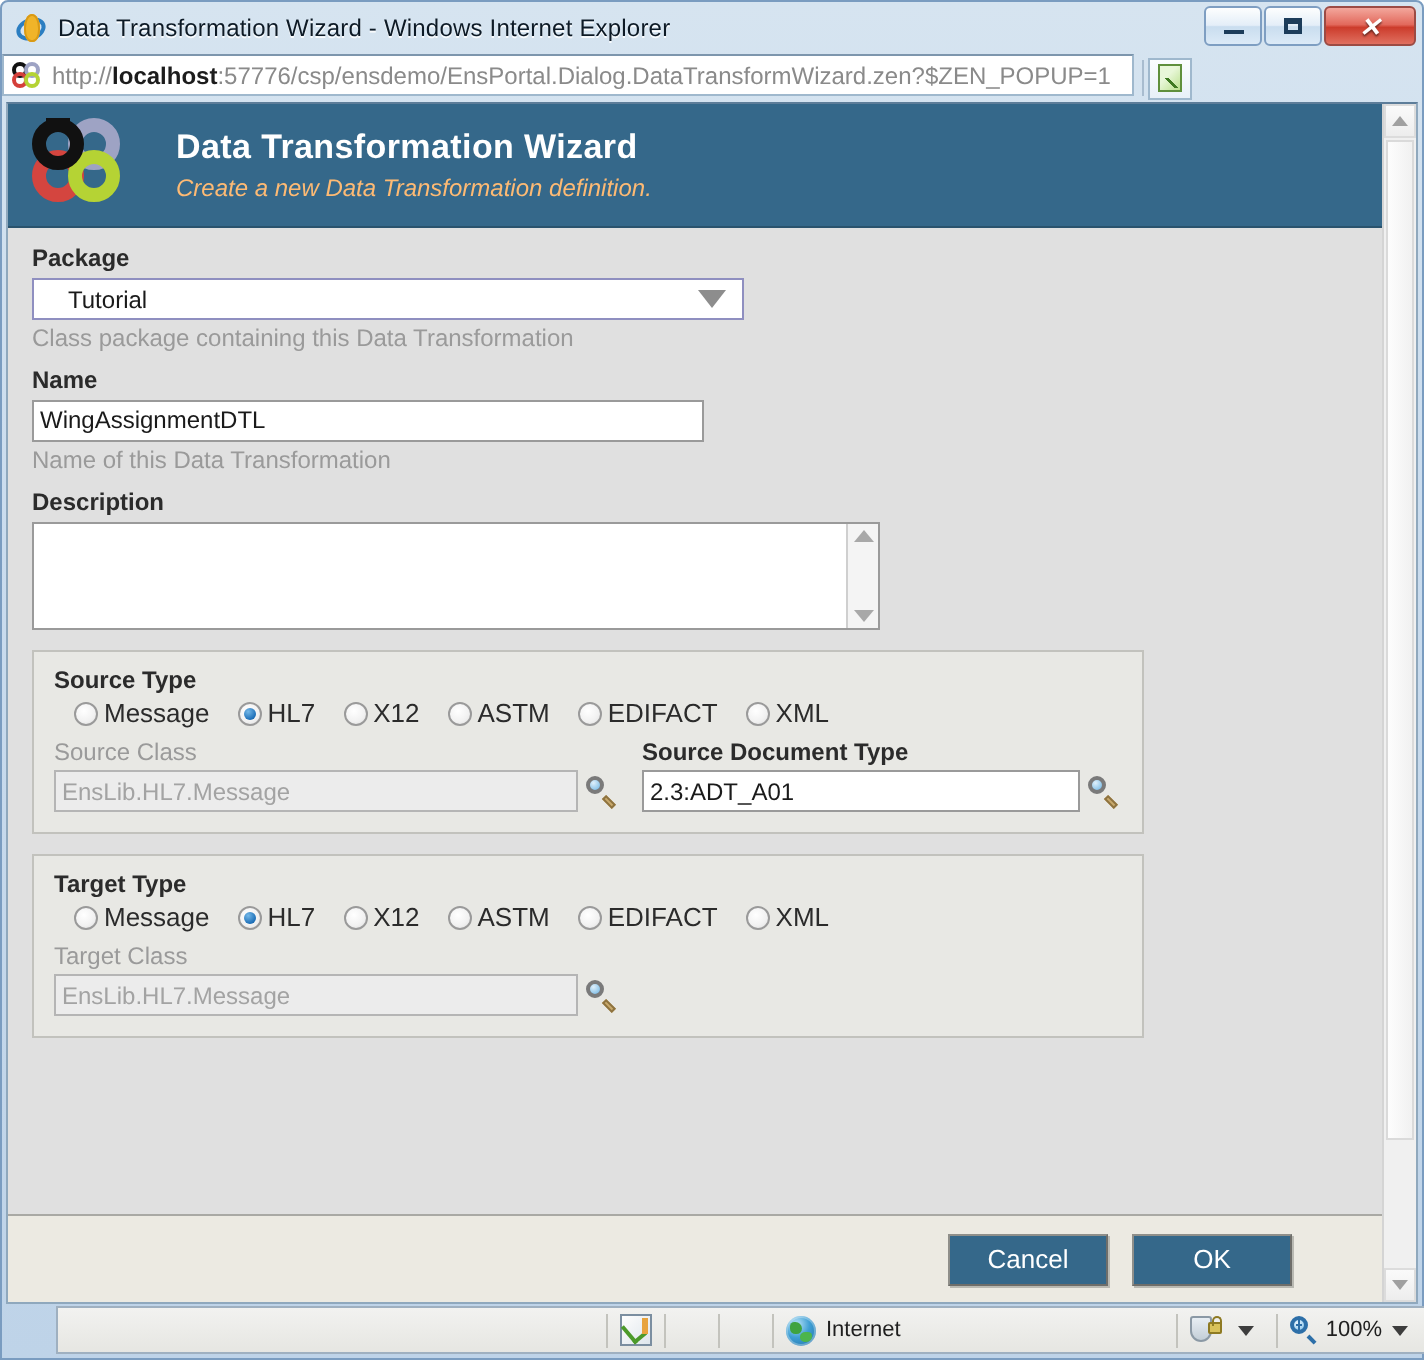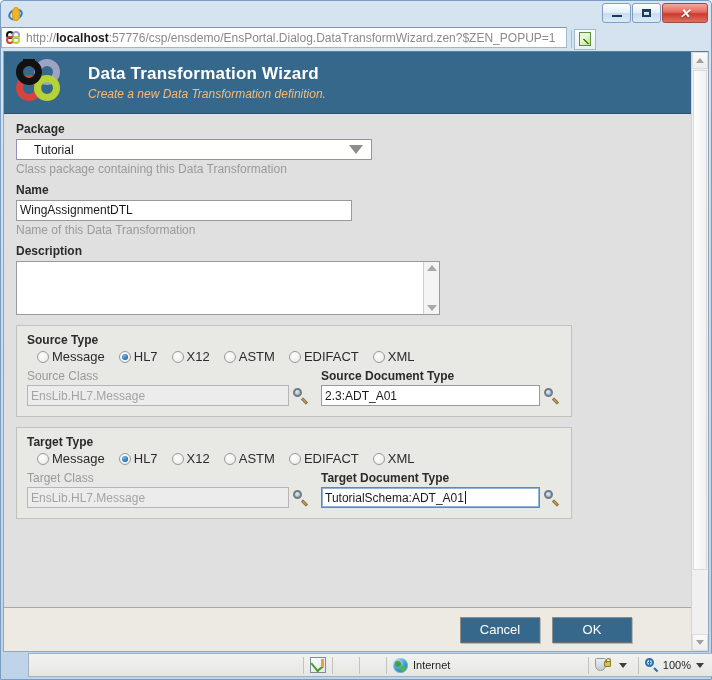--- a/index.html
+++ b/index.html
@@ -274,21 +274,21 @@
     transform: rotate(45deg); transform-origin: left center;
   }
 
   
   #buttonbar {
     position: absolute; left: 0; bottom: 0;
     width: 688px; height: 44px;
     background: #eceae2;
     border-top: 1px solid #a9a9a4;
     display: flex; align-items: center; justify-content: flex-end;
-    padding-right: 60px;
+    padding-right: 46px;
     gap: 12px;
   }
   .dlgbtn {
     min-width: 80px; height: 26px;
     background: #35688a;
     border: 1px solid #8f8f8a;
     border-right-color: #6e6e6a; border-bottom-color: #6e6e6a;
     color: #ffffff; font-size: 13px;
     display: flex; align-items: center; justify-content: center;
     cursor: pointer;
@@ -401,20 +401,21 @@
 </head>
 <body>
 
 <div id="window">
 
   <div id="titlebar">
     <span id="ie-logo">
       <span class="ring"></span>
         <span class="core"></span>
     </span>
+    <span id="title-text">Data Transformation Wizard - Windows Internet Explorer</span>
     <span id="winbuttons">
       <span class="winbtn">
           <i class="g-min"></i>
         </span>
       <span class="winbtn">
           <i class="g-max"></i>
         </span>
       <span class="winbtn close">
         <i class="g-close">✕</i>
       </span>
@@ -568,33 +569,20 @@
               <span class="radio-label">XML</span>
             </label>
           </div>
 
           <div class="fields-row">
             <div class="field-col left">
               <span class="sublabel disabled">Target Class</span>
               <span class="input-with-icon">
                 <span class="ipt w-src disabled">
                   <span>EnsLib.HL7.Message</span>
-                </span>
-                <span class="magnifier">
-                  <i class="lens"></i>
-                    <i class="handle"></i>
-                </span>
-              </span>
-            </div>
-            <div class="field-col right">
-              <span class="sublabel active">Target Document Type</span>
-              <span class="input-with-icon">
-                <span class="ipt w-doc focused">
-                  <span>TutorialSchema:ADT_A01</span>
-                    <i class="caret"></i>
                 </span>
                 <span class="magnifier">
                   <i class="lens"></i>
                     <i class="handle"></i>
                 </span>
               </span>
             </div>
           </div>
         </div>
 

